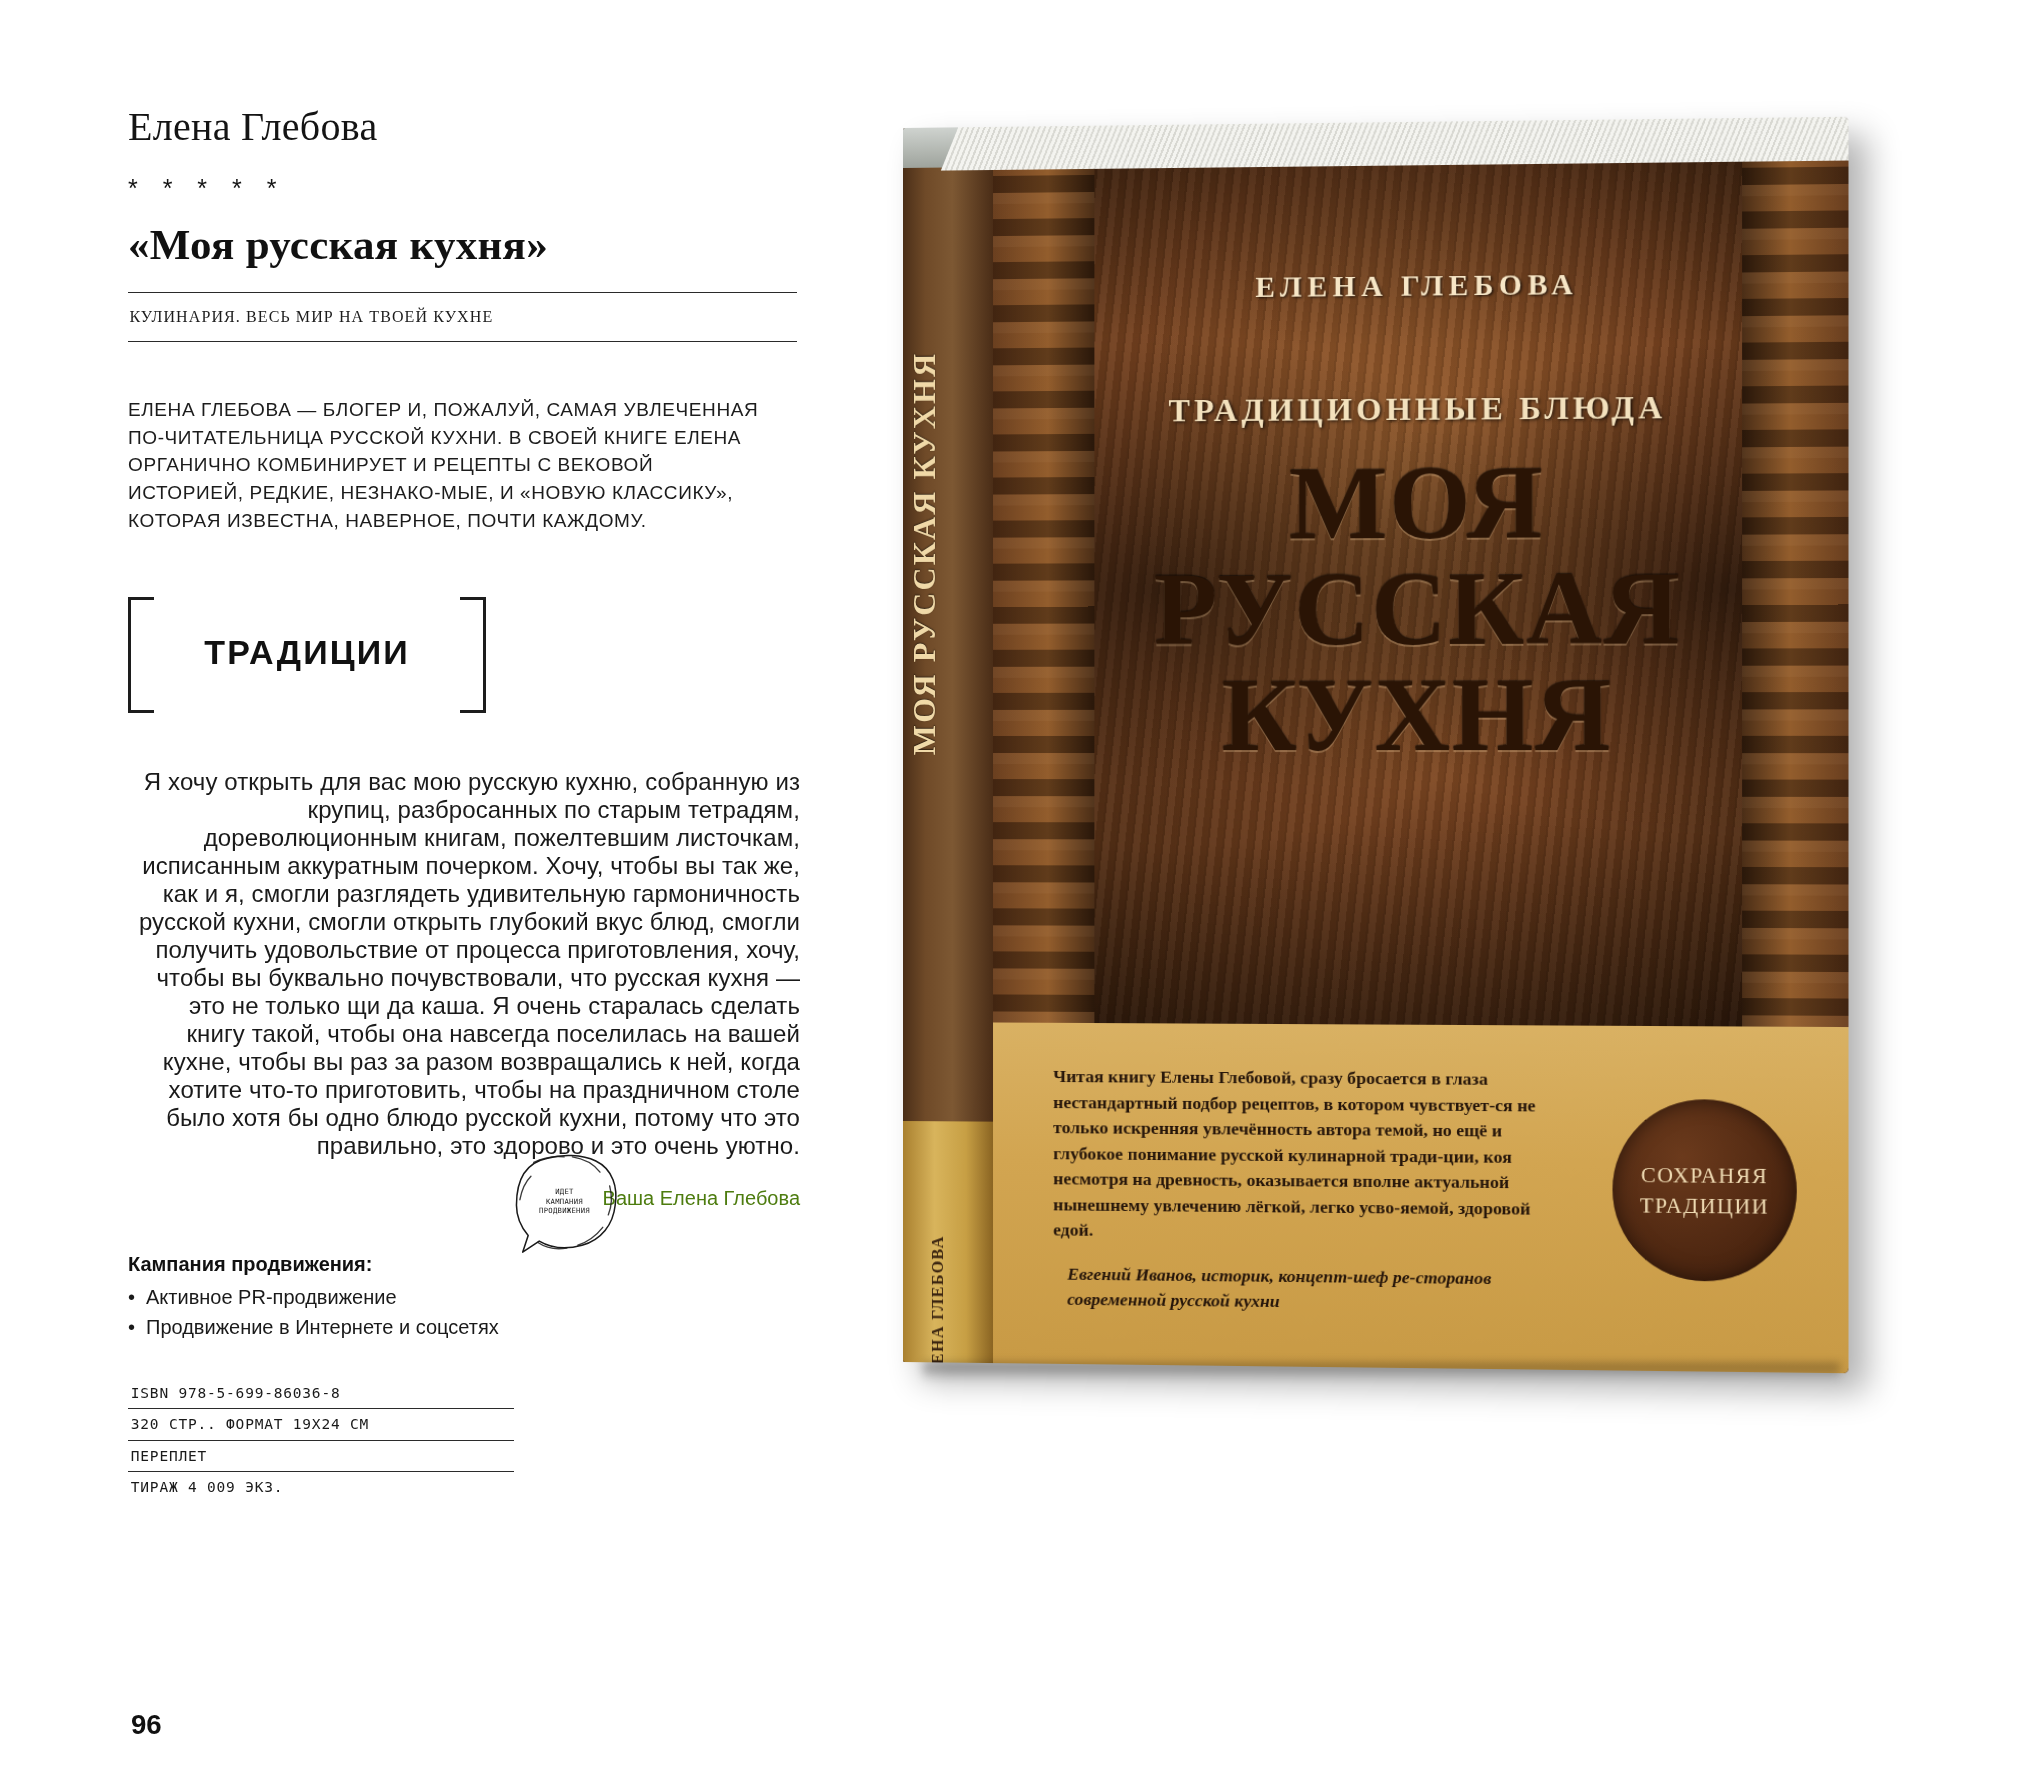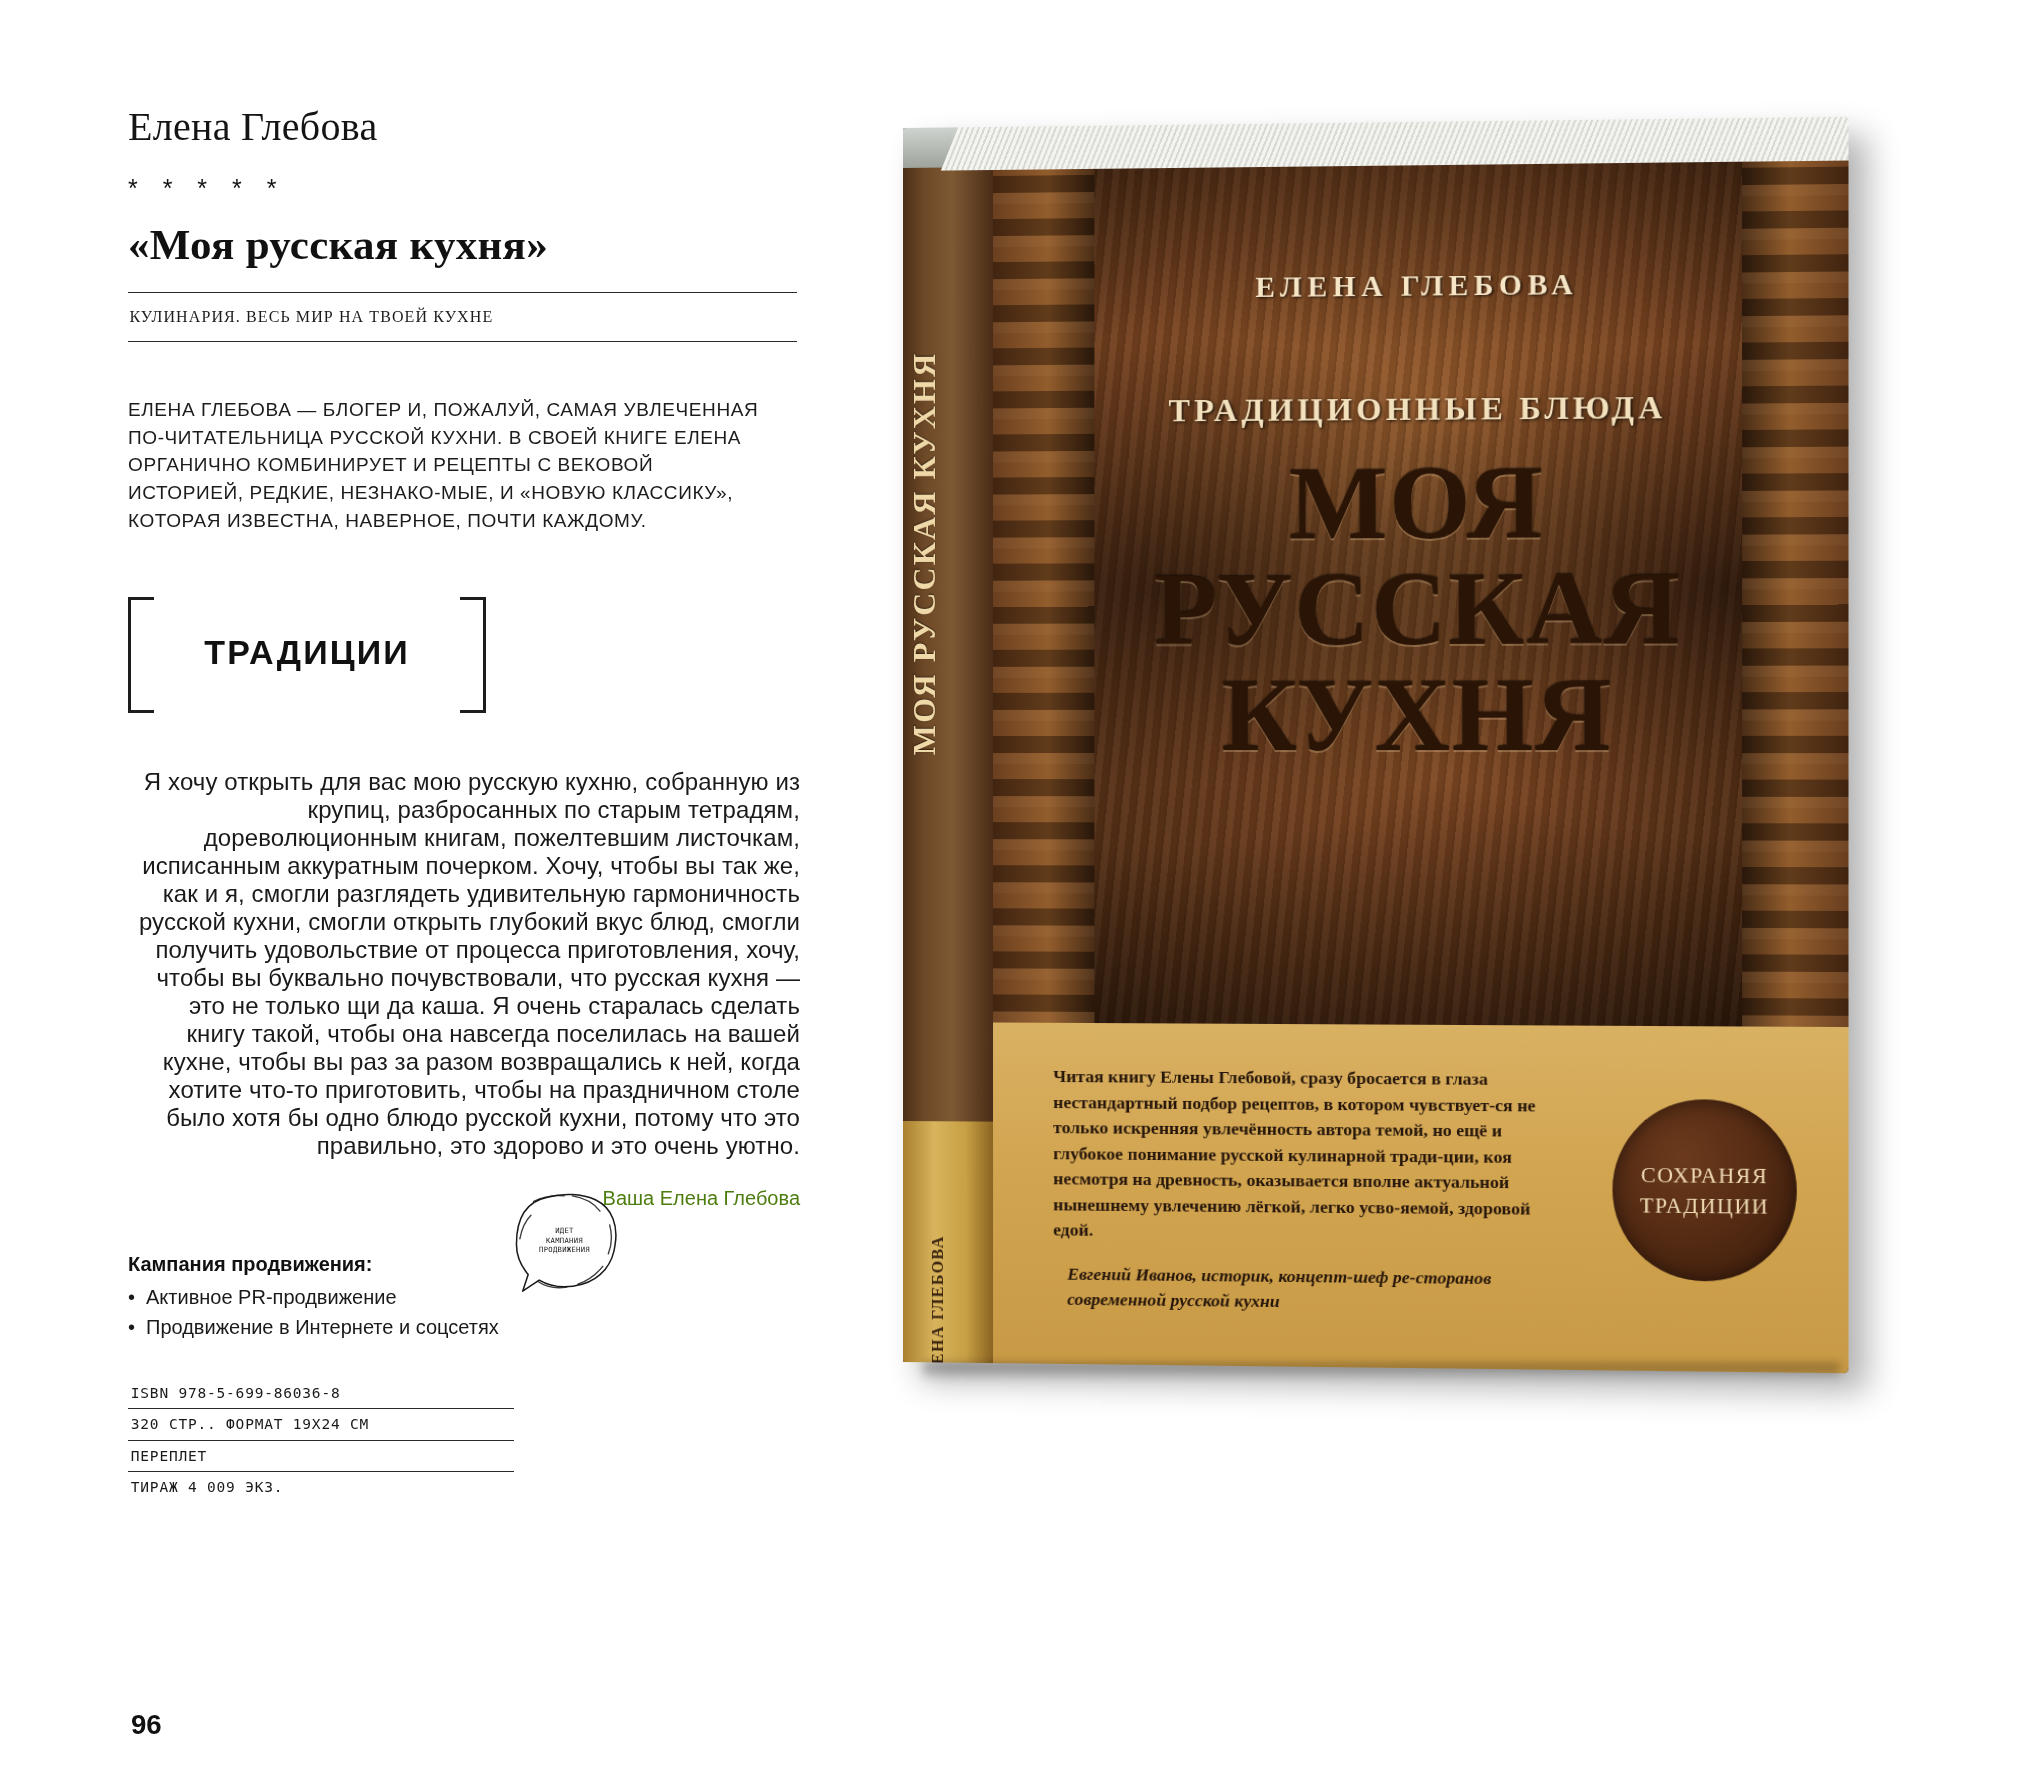--- a/index.html
+++ b/index.html
@@ -163,21 +163,21 @@
     padding: 6.9px 2.8px 7.6px 2.8px;
     border-bottom: 1.4px solid #2b2b2b;
     white-space: nowrap;
   }
   .spec-row:last-child { border-bottom: none; }
 
   
   .badge {
     position: absolute;
     left: 513px;
-    top: 1189px;
+    top: 1150px;
     width: 107px;
     height: 107px;
   }
   .badge svg { display: block; }
   .badge-text {
     position: absolute;
     left: 0; top: 0; width: 103px; height: 103px;
     display: flex;
     flex-direction: column;
     align-items: center;

